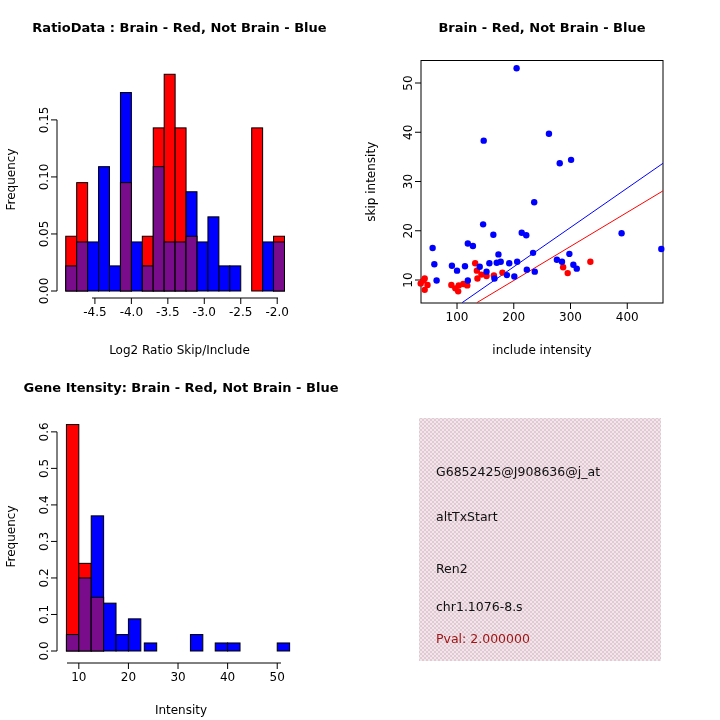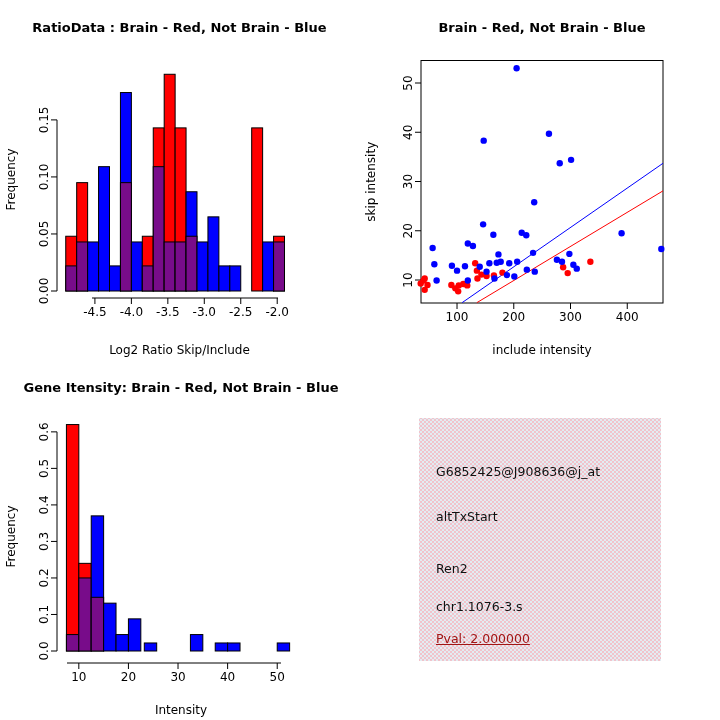--- a/index.html
+++ b/index.html
@@ -7,21 +7,21 @@
           font-family:"DejaVu Sans",sans-serif;}
   .panel-svg{position:absolute;}
   svg text{font-family:"DejaVu Sans",sans-serif;fill:#000000;}
   #info-panel{position:absolute;left:360px;top:360px;width:360px;height:360px;}
   .pinkbox{position:absolute;left:59px;top:58px;width:242px;height:243px;
            background-color:#f1c3cb;
            background-image:radial-gradient(#e3ecf2 0.8px, transparent 0.9px),
                             radial-gradient(#e3ecf2 0.8px, transparent 0.9px);
            background-size:4px 4px;background-position:0 0,2px 2px;}
   .iline{position:absolute;left:17px;font-size:12.5px;color:#111111;white-space:nowrap;}
-  .iline.pval{color:#a01616;text-decoration:underline;}
+  .iline.pval{color:#a01616;}
 </style>
 </head>
 <body>
 
 <div class="canvas">
   <svg id="p-ratio" class="panel-svg" style="left:0;top:0" width="360" height="360">
       <g>
         <rect x="65.74999999999994" y="236.24808184143222" width="10.937500000000028" height="54.751918158567776" fill="#ff0000" stroke="#000" stroke-width="1"></rect>
         <rect x="65.74999999999994" y="265.9053708439898" width="10.937500000000028" height="25.094629156010228" fill="#780c8a" stroke="#000" stroke-width="1"></rect>
         <rect x="76.68749999999997" y="182.6368286445013" width="10.937500000000028" height="108.36317135549871" fill="#ff0000" stroke="#000" stroke-width="1"></rect>
@@ -226,17 +226,17 @@
       <text x="181" y="32" font-size="13" text-anchor="middle" font-weight="bold">Gene Itensity: Brain - Red, Not Brain - Blue</text>
       <text x="181" y="354" font-size="12" text-anchor="middle">Intensity</text>
       <text transform="translate(15,176.5) rotate(-90)" font-size="12" text-anchor="middle">Frequency</text>
     </svg>
 
   <div id="info-panel">
     <div class="pinkbox">
       <div class="iline" style="top:46px">G6852425@J908636@j_at</div>
       <div class="iline" style="top:91px">altTxStart</div>
       <div class="iline" style="top:143px">Ren2</div>
-      <div class="iline" style="top:181px">chr1.1076-3.s</div>
+      <div class="iline" style="top:181px">chr1.1076-8.s</div>
       <div class="iline pval" style="top:213px">Pval: 2.000000</div>
     </div>
   </div>
 </div>
 
 </body></html>

